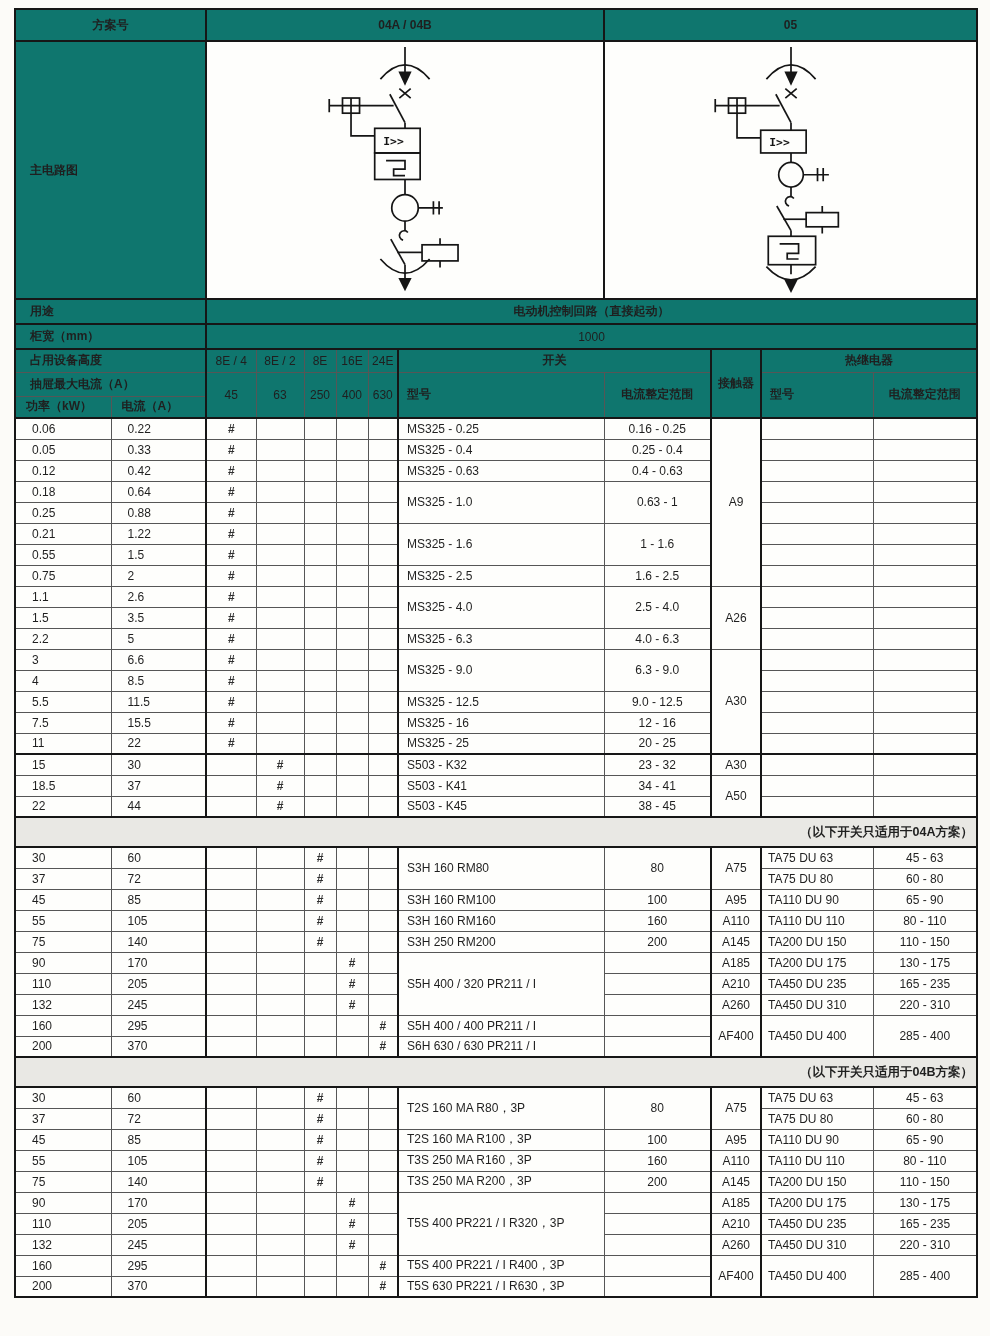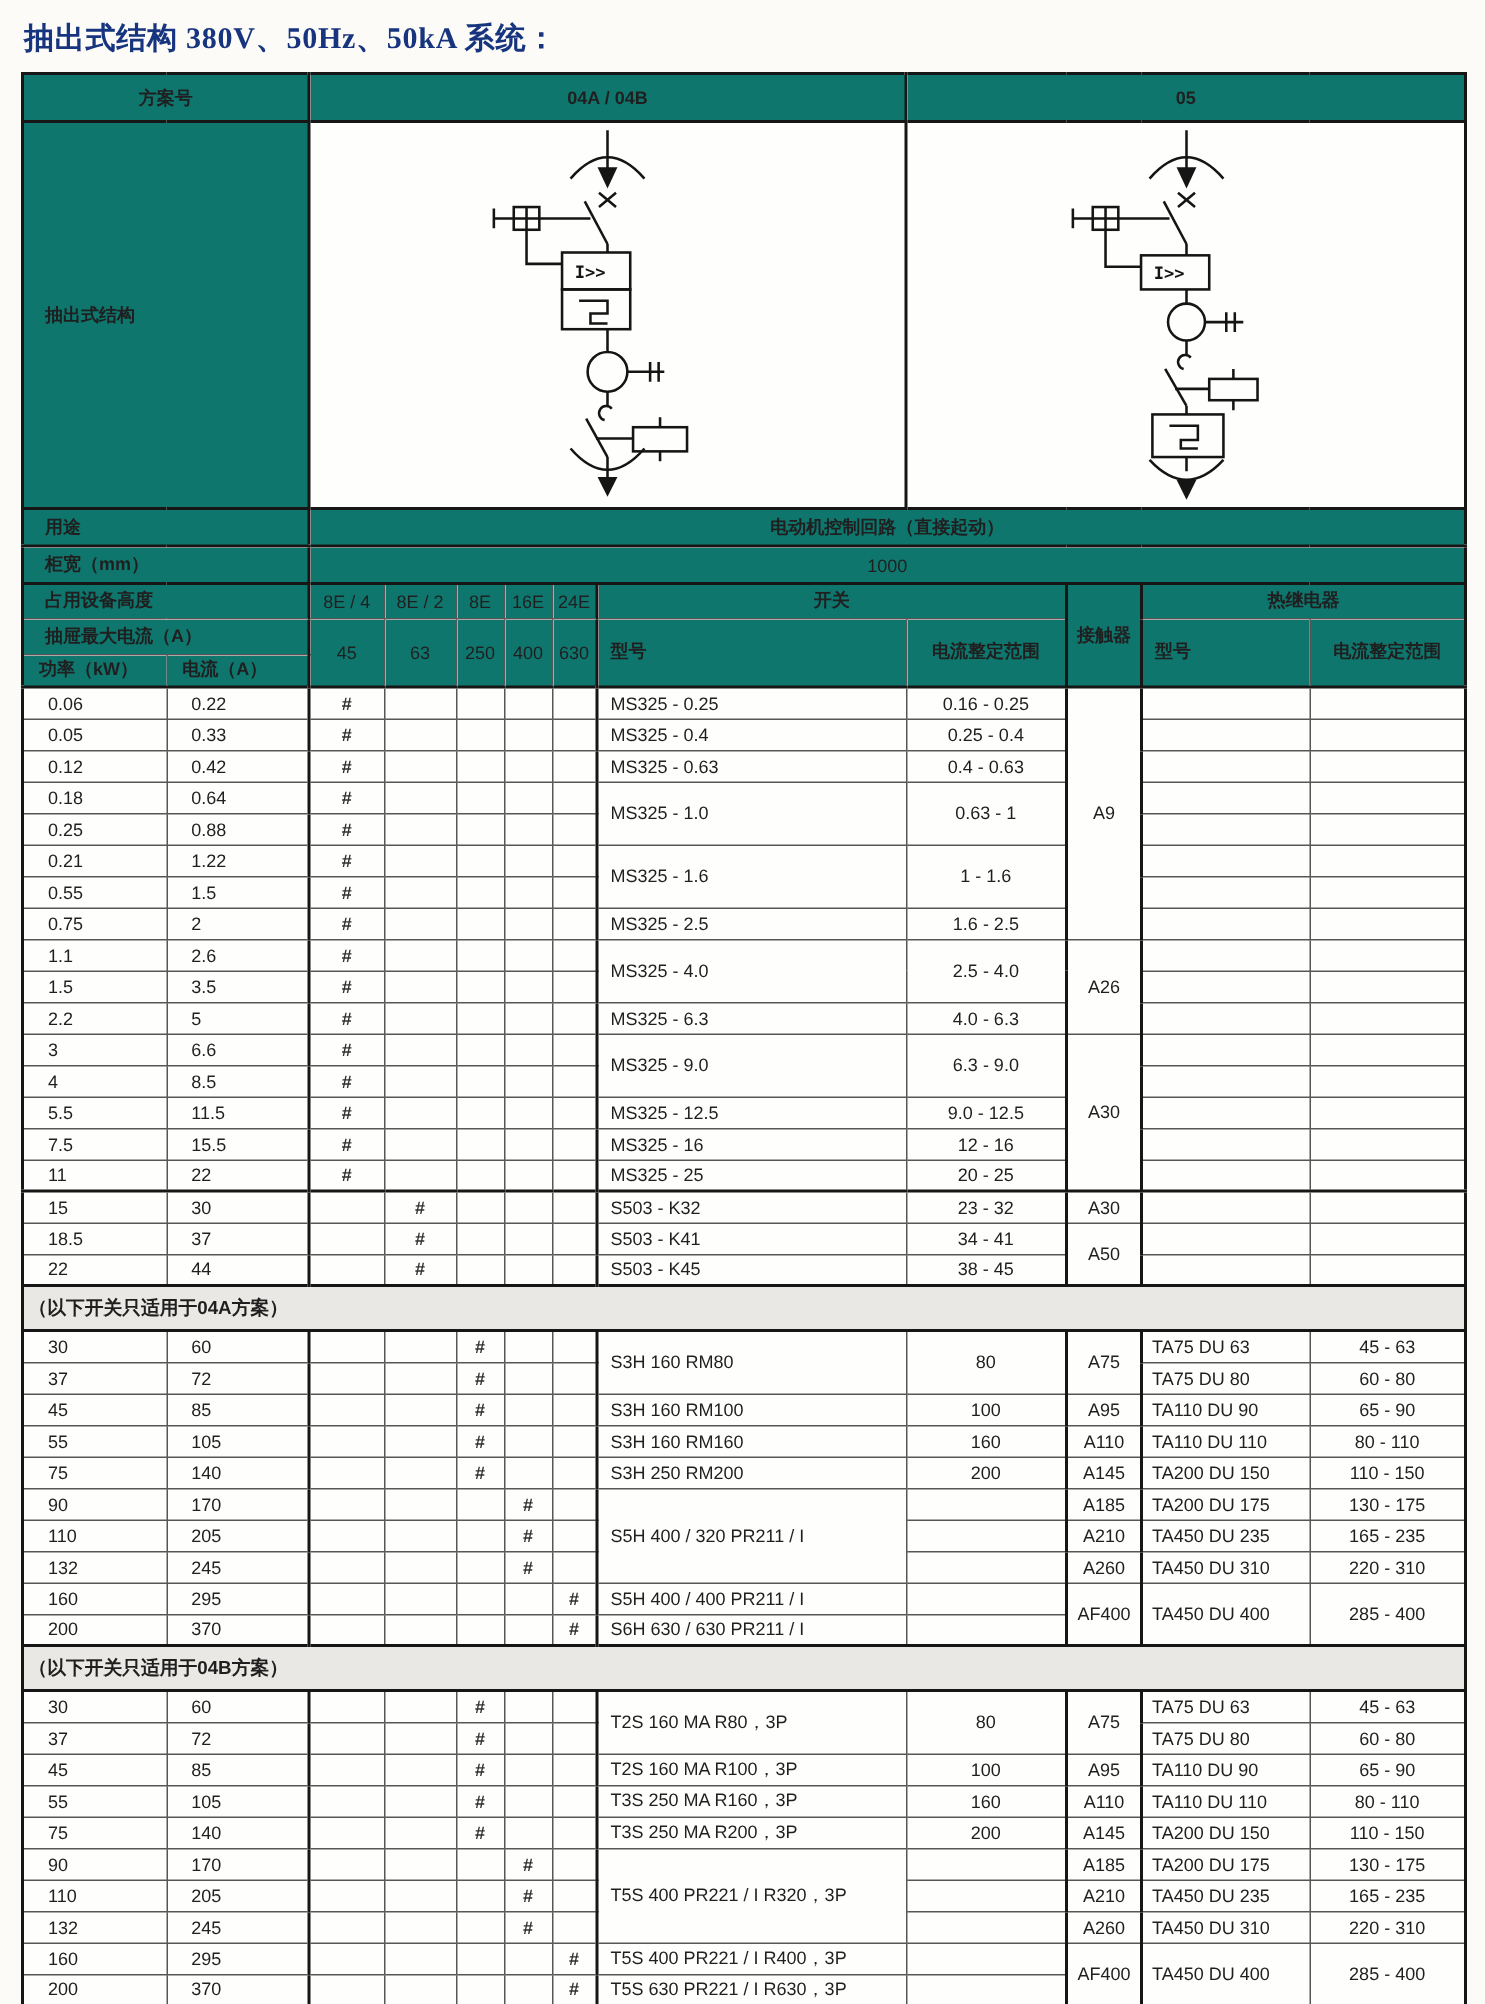--- a/index.html
+++ b/index.html
@@ -44,32 +44,31 @@
   tr.dr{height:21px;}
   tr.dr td{background:#fefefc;}
   tr.gt td{border-top:2px solid #161616;}
   td.c-lab{background:#e9e8e4;text-align:left;padding-left:16px;}
   td.c-mark{text-align:center;font-weight:bold;color:#303030;}
   td.c-model{text-align:left;padding-left:8px;}
   td.c-range,td.c-cont{text-align:center;}
   td.c-relay{text-align:left;padding-left:6px;}
   tr.sep td{
     background:#e9e8e4;border-top:2px solid #161616;border-bottom:2px solid #161616;
-    text-align:left;font-weight:bold;height:28px;font-size:12.5px;
+    text-align:right;font-weight:bold;height:28px;font-size:12.5px;
   }
   svg.cd{display:block;margin:0 auto;}
   svg.cd path, svg.cd rect, svg.cd circle{fill:none;stroke:#151515;stroke-width:1.8;}
   svg.cd polygon{fill:#151515;stroke:none;}
   svg.cd text{fill:#151515;stroke:none;font-size:12px;font-weight:bold;font-family:"DejaVu Sans Mono",monospace;}
 </style>
 </head>
 <body>
 
 <div class="page">
-  <div class="title">抽出式结构 380V、50Hz、50kA 系统：</div>
 
   <table class="spec">
     <colgroup>
       <col style="width:96px">
         <col style="width:95px">
         <col style="width:50px">
         <col style="width:48px">
       <col style="width:32px">
         <col style="width:32px">
         <col style="width:30px">
@@ -81,21 +80,21 @@
     </colgroup>
 
     <tbody>
       <tr id="r-scheme">
         <td class="h hc" colspan="2">方案号</td>
         <td class="h hc vt" colspan="6">04A / 04B</td>
         <td class="h hc vt" colspan="4">05</td>
       </tr>
 
       <tr id="r-diagram">
-        <td class="h hl" colspan="2">抽出式结构</td>
+        <td class="h hl" colspan="2">主电路图</td>
         <td class="dg vt" colspan="6">
           <svg class="cd" width="200" height="250" viewBox="0 0 200 264">
             <path d="M74,36 Q100,6 126,36"></path>
             <path d="M100,2 V30"></path>
             <polygon points="93,28 107,28 100,43"></polygon>
             <path d="M94,46 L106,56 M106,46 L94,56"></path>
             <path d="M100,82 L84,52"></path>
             <path d="M88,64 H52"></path>
             <rect x="34" y="56" width="18" height="16"></rect>
             <path d="M43,56 V72 M34,64 H52"></path>

